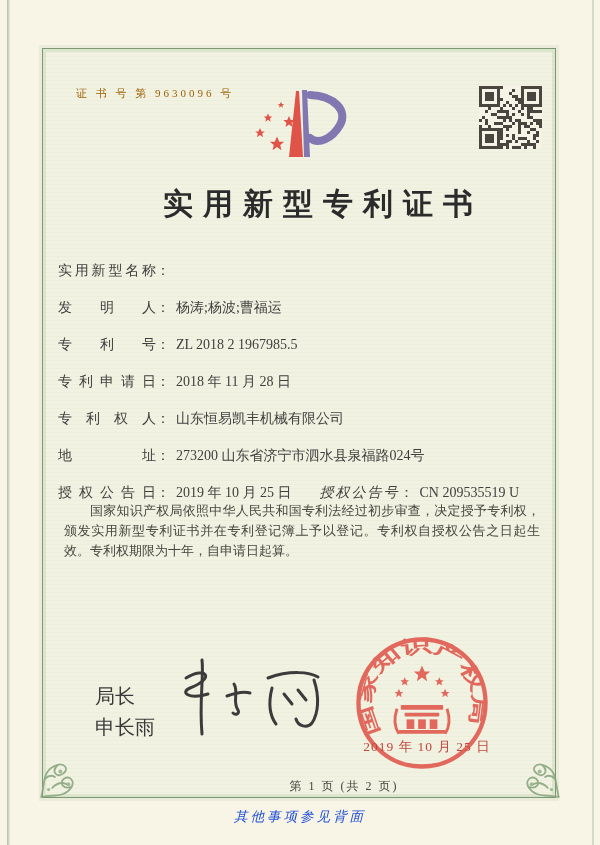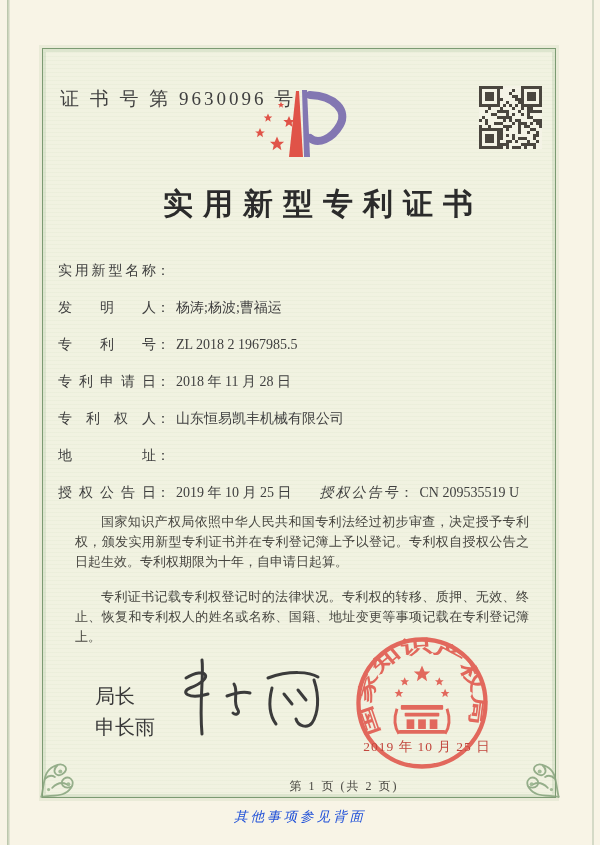--- a/index.html
+++ b/index.html
@@ -21,41 +21,41 @@
     border:1.6px solid #7c9a72;
     box-shadow:inset 0 0 0 3px rgba(150,180,140,.22), 0 0 0 3px rgba(170,195,155,.18);
     background:
       repeating-linear-gradient(0deg, rgba(140,170,120,.05) 0 1px, transparent 1px 4px),
       #f1f2e1;
   }
   .corner{position:absolute;width:72px;height:72px;z-index:2;}
   .corner.bl{left:36px;top:732px;}
   .corner.br{left:492px;top:732px;transform:scaleX(-1);}
   .cert-no{
-    position:absolute;left:60px;top:86px;font-size:19px;letter-spacing:3px;
-    color:#404040;z-index:3;
+    position:absolute;left:76px;top:86px;font-size:11px;letter-spacing:3px;
+    color:#a16207;z-index:3;
   }
   .logo{position:absolute;left:233px;top:70px;width:152px;height:116px;z-index:3;}
   .qr{position:absolute;left:479px;top:86px;width:63px;height:63px;z-index:3;}
   .title{
     position:absolute;left:0;top:184px;width:100%;text-align:center;
     font-size:30px;font-weight:bold;letter-spacing:10px;color:#2b2b2b;z-index:3;padding-left:23px;
   }
   .fields{position:absolute;left:58px;top:252px;width:486px;z-index:3;font-size:14px;color:#3f3f3f;}
   .frow{display:flex;align-items:center;height:37px;}
   .flabel{display:inline-block;width:98px;text-align:justify;text-align-last:justify;white-space:nowrap;}
   .fcolon{margin-right:6px;}
   .fvalue{white-space:nowrap;}
   .frow.double .pair2{margin-left:28px;display:flex;align-items:baseline;}
   .flabel-compact{letter-spacing:2px;white-space:nowrap;font-style:italic;}
   .body-text{
     position:absolute;left:60px;top:497px;width:484px;z-index:3;
     font-size:13px;line-height:20px;color:#474640;text-align:justify;
   }
-  .body-text p{margin:15px;text-indent:2em;}
+  .body-text p{margin:4px;text-indent:2em;}
   .signatory{position:absolute;left:95px;top:681px;z-index:4;font-size:20px;line-height:31px;color:#3a3a3a;}
   .signature{position:absolute;left:172px;top:650px;width:165px;height:100px;z-index:4;}
   .seal{position:absolute;left:345px;top:626px;width:154px;height:154px;z-index:3;opacity:.88;}
   .seal-date{
     position:absolute;left:352px;top:738px;width:150px;text-align:center;z-index:4;
     color:#c2473e;font-size:13.5px;letter-spacing:1px;white-space:nowrap;
   }
   .page-num{position:absolute;left:0;top:778px;width:100%;text-align:center;font-size:12px;color:#45443e;z-index:3;letter-spacing:2px;margin-left:44px;}
   .back-note{
     position:absolute;left:0;top:808px;width:100%;text-align:center;z-index:3;
@@ -360,36 +360,36 @@
       <span class="fvalue">2018 年 11 月 28 日</span>
     </div>
     <div class="frow">
       <span class="flabel">专利权人</span>
         <span class="fcolon">：</span>
       <span class="fvalue">山东恒易凯丰机械有限公司</span>
     </div>
     <div class="frow">
       <span class="flabel">地址</span>
         <span class="fcolon">：</span>
+      <span class="fvalue">273200 山东省济宁市泗水县泉福路024号</span>
     </div>
     <div class="frow double">
       <span class="flabel">授权公告日</span>
         <span class="fcolon">：</span>
       <span class="fvalue">2019 年 10 月 25 日</span>
       <span class="pair2">
         <span class="flabel-compact">授权公告号</span>
           <span class="fcolon">：</span>
         <span class="fvalue">CN 209535519 U</span>
       </span>
     </div>
   </div>
 
   <div class="body-text">
     <p>国家知识产权局依照中华人民共和国专利法经过初步审查，决定授予专利权，颁发实用新型专利证书并在专利登记簿上予以登记。专利权自授权公告之日起生效。专利权期限为十年，自申请日起算。</p>
-    <p>专利证书记载专利权登记时的法律状况。专利权的转移、质押、无效、终止、恢复和专利权人的姓名或名称、国籍、地址变更等事项记载在专利登记簿上。</p>
   </div>
 
   <div class="signatory">
     <div>局长</div>
     <div>申长雨</div>
   </div>
 
   <svg class="signature" viewBox="0 0 165 100">
     <g fill="none" stroke="#3b3b3b" stroke-width="3" stroke-linecap="round" stroke-linejoin="round">
       <path d="M30 10 C32 26 27 52 30 84"></path>

